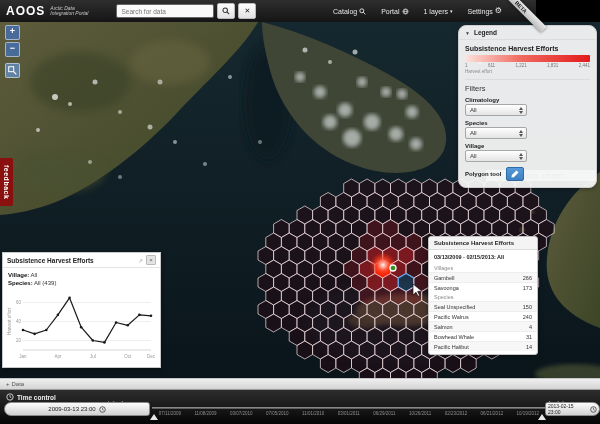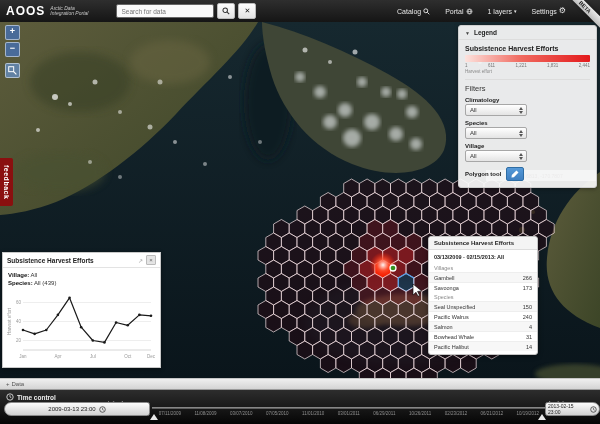--- a/index.html
+++ b/index.html
@@ -1,19 +1,19 @@
 <!DOCTYPE html>
 <html><head>
 <meta charset="utf-8">
 <style>
   html,body{margin:0;padding:0;}
   body{width:600px;height:424px;position:relative;overflow:hidden;background:#000;
        font-family:"Liberation Sans",sans-serif;-webkit-font-smoothing:antialiased;}
   
-  .header{position:absolute;top:0;left:0;width:600px;height:22px;
+  .header{position:absolute;top:0;left:0;width:536px;height:22px;
     background:linear-gradient(#2e2e2e,#151515);display:flex;align-items:center;z-index:60;}
   .logo{display:flex;align-items:center;margin-left:6px;cursor:pointer;}
   .logo .mark{color:#fff;font-size:12px;font-weight:bold;letter-spacing:1px;}
   .logo .tag{margin-left:5px;font-size:5px;line-height:5.5px;color:#c9c9c9;font-style:italic;}
   .searchwrap{display:flex;align-items:center;margin-left:28px;}
   .searchwrap input{width:88px;height:12px;font-size:6.5px;padding:0 4px;border:1px solid #666;
     border-radius:2px;background:#fafafa;color:#333;outline:none;}
   .hbtn{width:16px;height:14px;margin-left:3px;background:linear-gradient(#fdfdfd,#e3e3e3);
     border:1px solid #bbb;border-radius:2px;display:flex;align-items:center;justify-content:center;
     font-size:7px;color:#222;cursor:pointer;}
@@ -32,21 +32,21 @@
     border:1px solid rgba(255,255,255,.5);color:#fff;font-size:9px;line-height:11px;text-align:center;
     font-weight:bold;cursor:pointer;}
   .zext{margin-top:6px;background:rgba(100,140,190,.8);display:flex;align-items:center;justify-content:center;}
   .feedback{position:absolute;left:0;top:136px;width:13px;height:48px;background:#8a0f0f;z-index:12;
     display:flex;align-items:center;justify-content:center;border-radius:0 2px 2px 0;cursor:pointer;}
   .feedback span{writing-mode:vertical-rl;font-size:7px;font-weight:bold;color:#fff;letter-spacing:.5px;}
   .coords{position:absolute;left:486px;top:148px;width:110px;height:11px;background:rgba(255,255,255,.65);
     font-size:5px;color:#222;display:flex;align-items:center;justify-content:center;z-index:11;}
   
   .legend{position:absolute;left:458px;top:3px;width:137px;background:rgba(250,250,250,.93);
-    border:1px solid #cfcfcf;border-radius:3px;box-shadow:0 1px 4px rgba(0,0,0,.35);z-index:20;}
+    border:1px solid #cfcfcf;border-radius:8px;box-shadow:0 1px 4px rgba(0,0,0,.35);z-index:20;}
   .legend .head{height:13px;display:flex;align-items:center;gap:4px;padding:0 6px;
     border-bottom:1px solid #ddd;cursor:pointer;}
   .legend .head .car{font-size:5px;color:#444;}
   .legend .head .ttl{font-size:6.5px;font-weight:bold;color:#222;}
   .legend .body{padding:5px 6px 6px 6px;}
   .lyrttl{font-size:7px;font-weight:bold;color:#222;margin-bottom:3px;}
   .grad{height:7px;border-radius:1px;background:linear-gradient(to right,#fde3de,#f0695f 45%,#e31a1c);}
   .gticks{display:flex;justify-content:space-between;font-size:4.5px;color:#777;margin-top:1px;}
   .glabel{font-size:4.5px;color:#8a8a8a;margin-top:1px;}
   .ldiv{border-top:1px solid #ddd;margin:5px 0 4px;}

